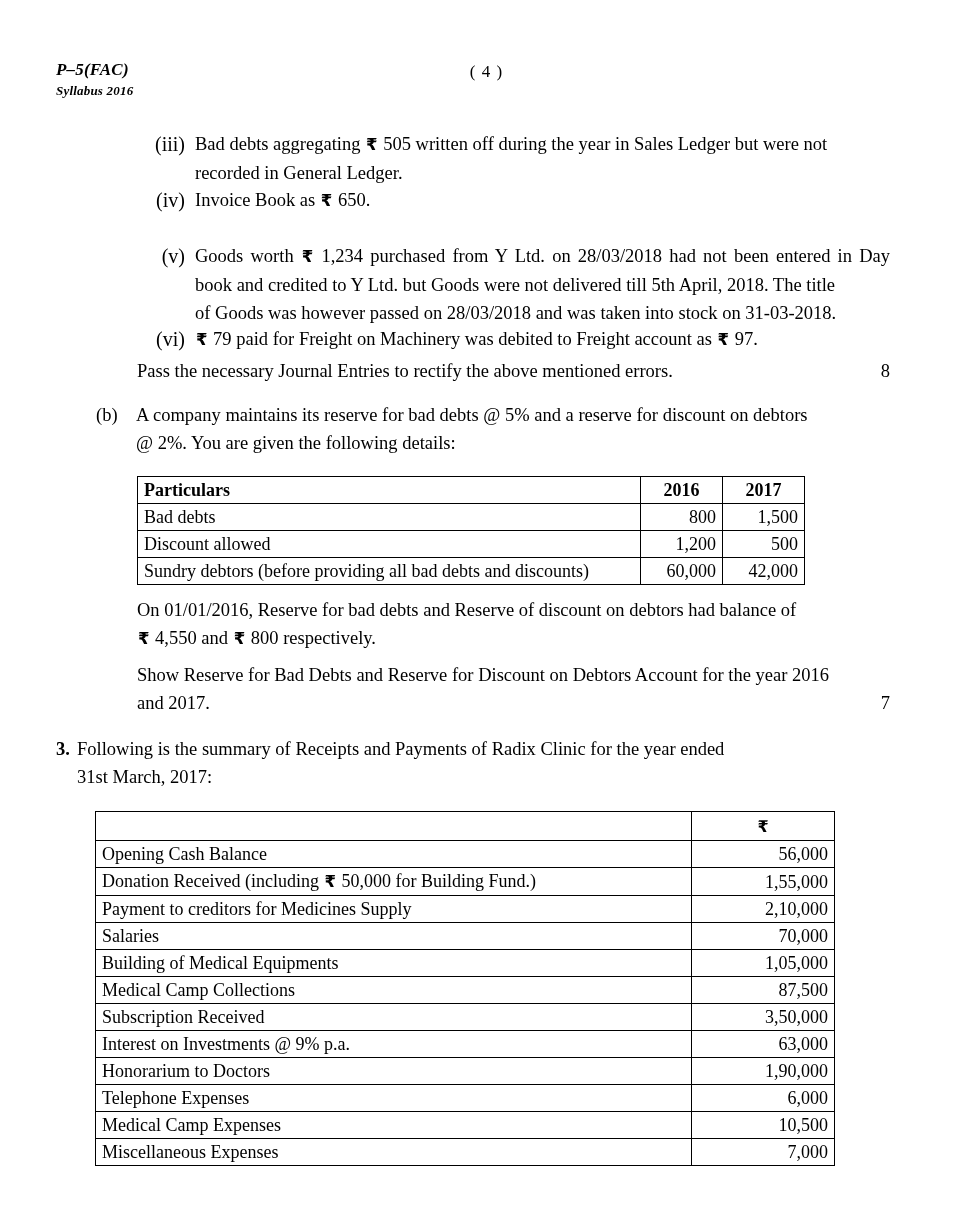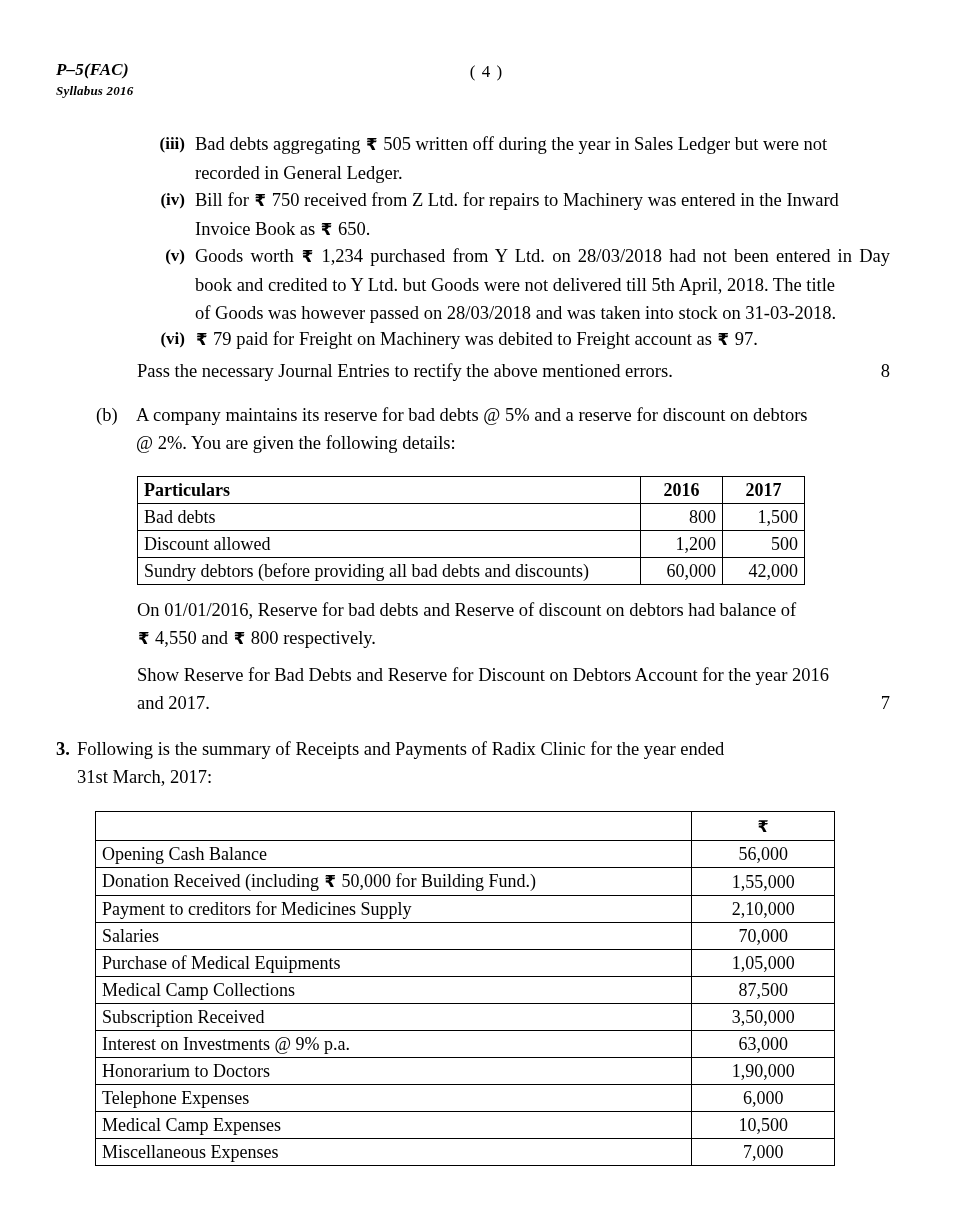--- a/index.html
+++ b/index.html
@@ -71,22 +71,21 @@
     width: 755px;
     left: 135px;
     font-size: 18.5px;
     line-height: 28px;
   }
   .roman-item .marker {
     position: absolute;
     left: 0; top: 0;
     width: 50px;
     text-align: right;
-    font-size: 17px;
-    font-weight: bold;
+    font-size: 20px;
   }
   .roman-item .content {
     display: block;
     margin-left: 60px;
     text-align: justify;
     text-justify: inter-word;
   }
   .roman-item .content .lastline { display: block; text-align: left; }
 
   .rupee {
@@ -170,21 +169,21 @@
 
   
   #table-reserves { left: 137px; top: 476px; width: 668px; }
   #table-reserves .col-particulars { width: 512px; text-align: left; }
   #table-reserves .col-year { width: 70px; text-align: right; }
   #table-reserves th.col-year { text-align: center; }
 
   
   #table-receipts { left: 95px; top: 811px; width: 740px; }
   #table-receipts .col-item { width: 600px; text-align: left; }
-  #table-receipts .col-amt { width: 132px; text-align: center; }
+  #table-receipts .col-amt { width: 132px; text-align: right; }
   #table-receipts th.col-amt { text-align: center; }
   #table-receipts .hdr-blank { height: 26px; }
   #table-receipts td { height: 22px; }
   .rupee-head {
     font-family: "DejaVu Sans", sans-serif;
     font-size: 16px;
     font-weight: bold;
   }
 </style>
 </head>
@@ -202,21 +201,20 @@
     <span class="marker">(iii)</span>
     <span class="content">
       <span>Bad debts aggregating <span class="rupee">₹</span> 505 written off during the year in Sales Ledger but were not</span>
       <span class="lastline">recorded in General Ledger.</span>
     </span>
   </div>
 
   <div class="roman-item" style="top:186px;">
     <span class="marker">(iv)</span>
     <span class="content">
-      <span>Bill for <span class="rupee">₹</span> 750 received from Z Ltd. for repairs to Machinery was entered in the Inward</span>
       <span class="lastline">Invoice Book as <span class="rupee">₹</span> 650.</span>
     </span>
   </div>
 
   <div class="roman-item" style="top:242px;">
     <span class="marker">(v)</span>
     <span class="content">
       <span>Goods worth <span class="rupee">₹</span> 1,234 purchased from Y Ltd. on 28/03/2018 had not been entered in Day</span>
       <span>book and credited to Y Ltd. but Goods were not delivered till 5th April, 2018. The title</span>
       <span class="lastline">of Goods was however passed on 28/03/2018 and was taken into stock on 31-03-2018.</span>
@@ -305,21 +303,21 @@
       </tr>
       <tr>
         <td class="col-item">Payment to creditors for Medicines Supply</td>
         <td class="col-amt">2,10,000</td>
       </tr>
       <tr>
         <td class="col-item">Salaries</td>
         <td class="col-amt">70,000</td>
       </tr>
       <tr>
-        <td class="col-item">Purchase of Medical Equipments</td>
+        <td class="col-item">Building of Medical Equipments</td>
         <td class="col-amt">1,05,000</td>
       </tr>
       <tr>
         <td class="col-item">Medical Camp Collections</td>
         <td class="col-amt">87,500</td>
       </tr>
       <tr>
         <td class="col-item">Subscription Received</td>
         <td class="col-amt">3,50,000</td>
       </tr>

